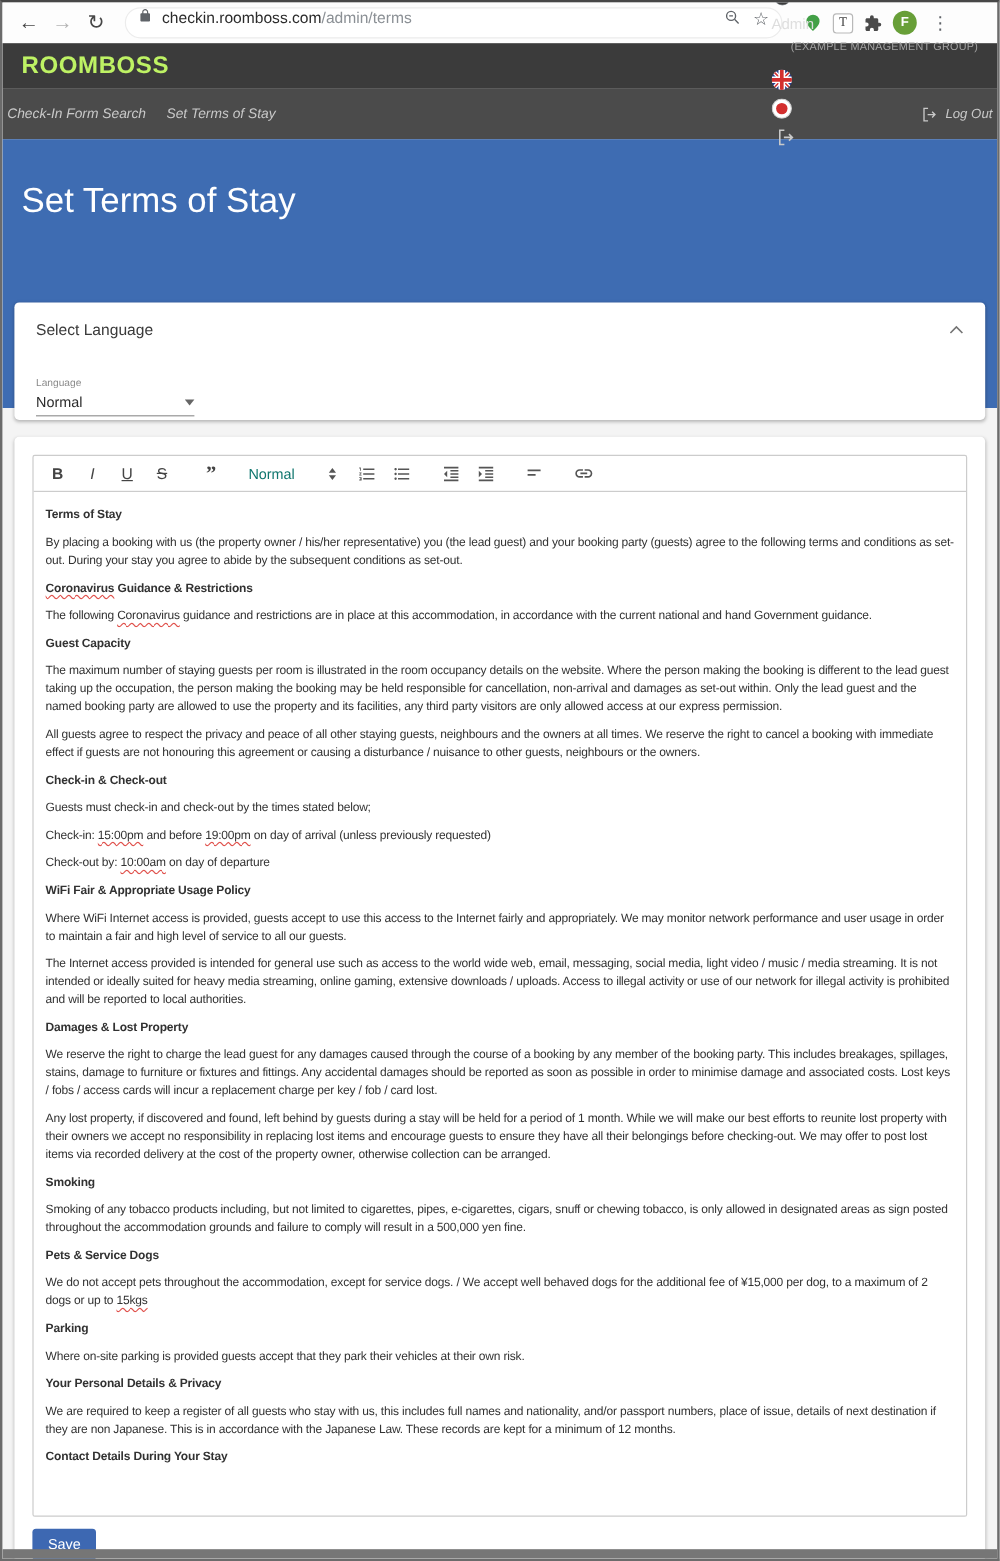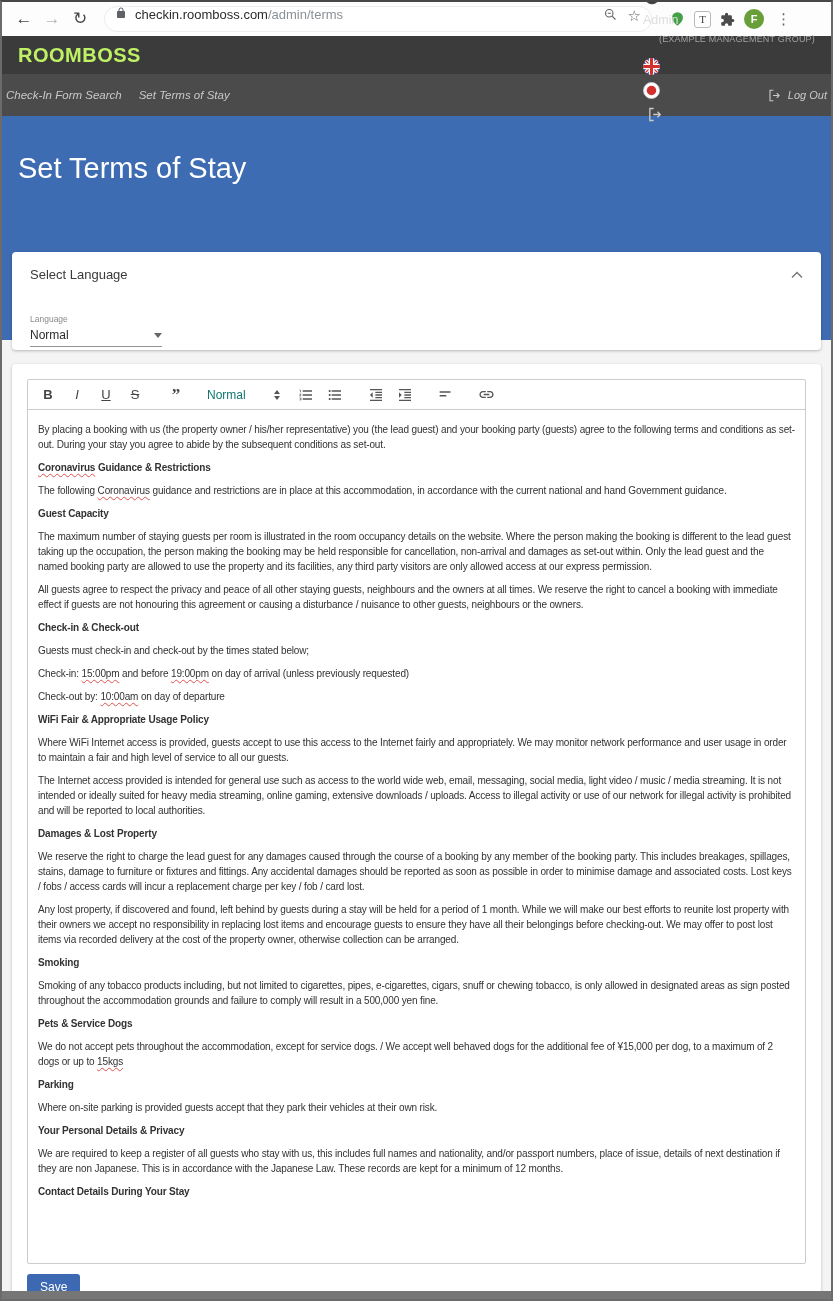--- a/index.html
+++ b/index.html
@@ -256,20 +256,21 @@
                 <path d="M2 6h13M2 10.5h8" stroke="#555" stroke-width="1.7"></path>
               </svg>
           </span>
           <span class="tb grp">
             <svg width="17" height="17" viewBox="0 0 24 24">
                 <path fill="#555" d="M3.9 12c0-1.7 1.4-3.1 3.1-3.1h4V7H7c-2.8 0-5 2.2-5 5s2.2 5 5 5h4v-1.9H7c-1.7 0-3.1-1.4-3.1-3.1zM8 13h8v-2H8v2zm9-6h-4v1.9h4c1.7 0 3.1 1.4 3.1 3.1s-1.4 3.1-3.1 3.1h-4V17h4c2.8 0 5-2.2 5-5s-2.2-5-5-5z"></path>
               </svg>
           </span>
         </div>
         <div class="ed-content">
+            <p class="ed-h"><span>Terms of Stay</span></p>
             <p class="ed-p"><span>By placing a booking with us (the property owner / his/her representative) you (the lead guest) and your booking party (guests) agree to the following terms and conditions as set-out. During your stay you agree to abide by the subsequent conditions as set-out.</span></p>
             <p class="ed-h"><span class="misspelled">Coronavirus</span><span> Guidance &amp; Restrictions</span></p>
             <p class="ed-p"><span>The following </span><span class="misspelled">Coronavirus</span><span> guidance and restrictions are in place at this accommodation, in accordance with the current national and hand Government guidance.</span></p>
             <p class="ed-h"><span>Guest Capacity</span></p>
             <p class="ed-p"><span>The maximum number of staying guests per room is illustrated in the room occupancy details on the website. Where the person making the booking is different to the lead guest taking up the occupation, the person making the booking may be held responsible for cancellation, non-arrival and damages as set-out within. Only the lead guest and the named booking party are allowed to use the property and its facilities, any third party visitors are only allowed access at our express permission.</span></p>
             <p class="ed-p"><span>All guests agree to respect the privacy and peace of all other staying guests, neighbours and the owners at all times. We reserve the right to cancel a booking with immediate effect if guests are not honouring this agreement or causing a disturbance / nuisance to other guests, neighbours or the owners.</span></p>
             <p class="ed-h"><span>Check-in &amp; Check-out</span></p>
             <p class="ed-p"><span>Guests must check-in and check-out by the times stated below;</span></p>
             <p class="ed-p"><span>Check-in: </span><span class="misspelled">15:00pm</span><span> and before </span><span class="misspelled">19:00pm</span><span> on day of arrival (unless previously requested)</span></p>
             <p class="ed-p"><span>Check-out by: </span><span class="misspelled">10:00am</span><span> on day of departure</span></p>

